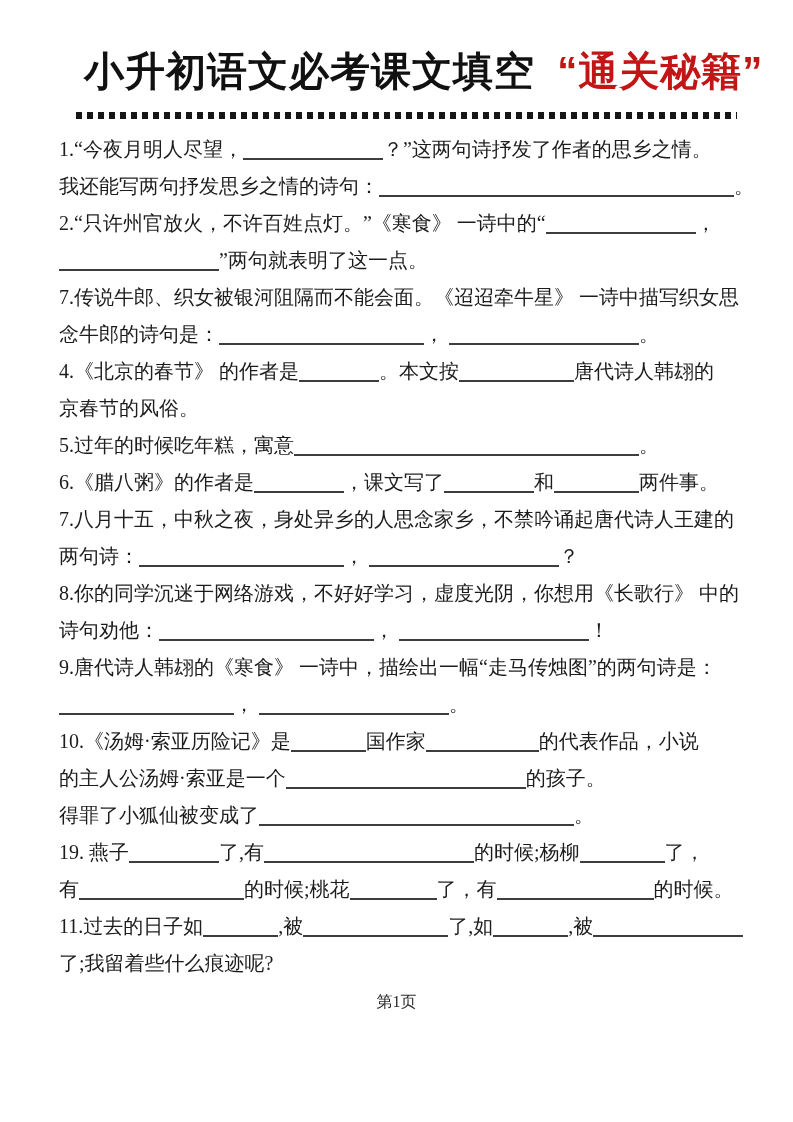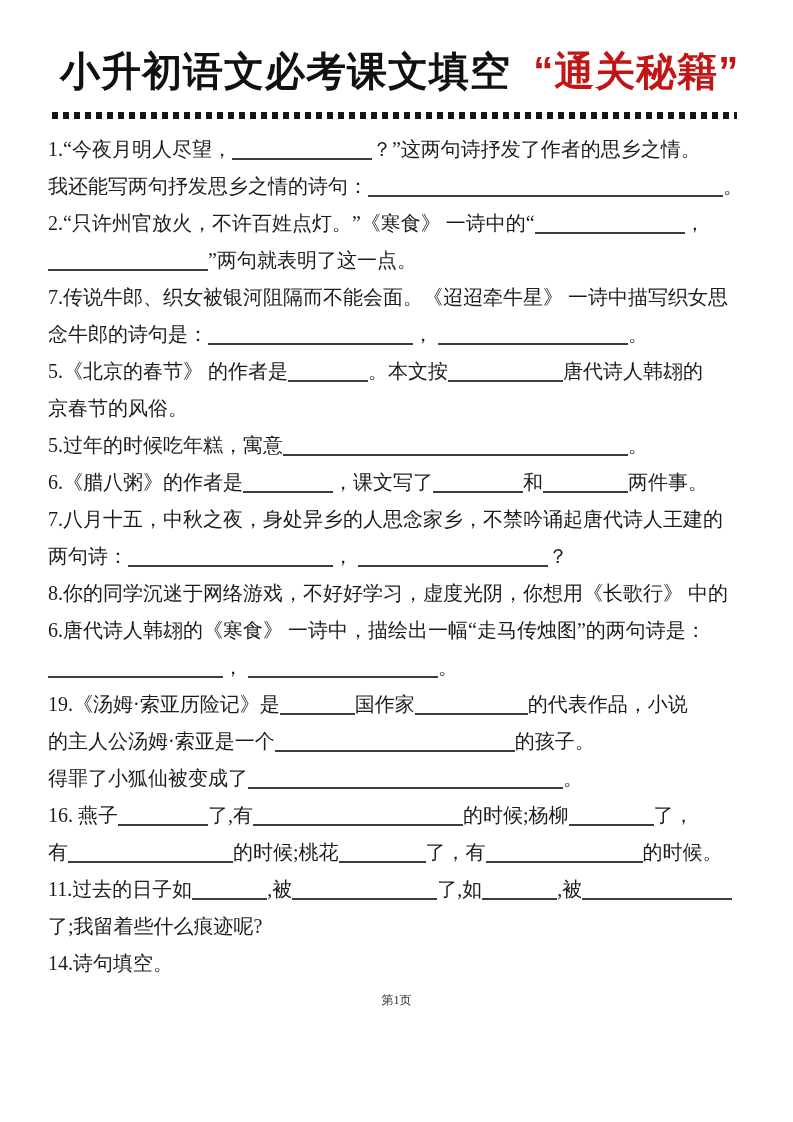--- a/index.html
+++ b/index.html
@@ -10,21 +10,21 @@
   .page {
     position: relative;
     width: 793px;
     height: 1122px;
     background: #ffffff;
     overflow: hidden;
     color: #1c1c1c;
     font-family: "Liberation Serif", serif;
   }
   .header {
-    padding: 46px 46px 0 60px;
+    padding: 46px 46px 0 84px;
   }
   .title {
     margin: 0;
     font-family: "Liberation Sans", sans-serif;
     font-weight: 900;
     font-size: 40px;
     line-height: 50px;
     letter-spacing: 1px;
     white-space: nowrap;
     color: #111111;
@@ -38,34 +38,35 @@
     background: repeating-linear-gradient(to right, #161616 0 6px, transparent 6px 11px);
   }
   .questions {
     padding: 12px 38px 0 48px;
     font-size: 20px;
   }
   .line {
     height: 37px;
     line-height: 37px;
     white-space: nowrap;
+    margin-left: 11px;
   }
   .txt {
     vertical-align: baseline;
   }
   .blank {
     display: inline-block;
     height: 22px;
     border-bottom: 2px solid #3d3d3d;
     vertical-align: -4px;
   }
   .footer {
     margin-top: 10px;
     text-align: center;
-    font-size: 12px;
+    font-size: 16px;
     color: #2b2b2b;
   }
 </style>
 </head>
 <body>
 
 <div class="page">
 
   <div class="header">
     <h1 class="title">
@@ -75,36 +76,36 @@
     <div class="dotted-rule"></div>
   </div>
 
   <div class="questions" id="questions">
       <div class="line"><span class="txt">1.“今夜月明人尽望，</span><span class="blank" style="width: 140px;"></span><span class="txt">？”这两句诗抒发了作者的思乡之情。</span></div>
       <div class="line"><span class="txt">我还能写两句抒发思乡之情的诗句：</span><span class="blank" style="width: 355px;"></span><span class="txt">。</span></div>
       <div class="line"><span class="txt">2.“只许州官放火，不许百姓点灯。”《寒食》 一诗中的“</span><span class="blank" style="width: 150px;"></span><span class="txt">，</span></div>
       <div class="line"><span class="blank" style="width: 160px;"></span><span class="txt">”两句就表明了这一点。</span></div>
       <div class="line"><span class="txt">7.传说牛郎、织女被银河阻隔而不能会面。《迢迢牵牛星》 一诗中描写织女思</span></div>
       <div class="line"><span class="txt">念牛郎的诗句是：</span><span class="blank" style="width: 205px;"></span><span class="txt">， </span><span class="blank" style="width: 190px;"></span><span class="txt">。</span></div>
-      <div class="line"><span class="txt">5.《北京的春节》 的作者是</span><span class="blank" style="width: 80px;"></span><span class="txt">。本文按</span><span class="blank" style="width: 115px;"></span><span class="txt">唐代诗人韩翃的</span></div>
+      <div class="line"><span class="txt">4.《北京的春节》 的作者是</span><span class="blank" style="width: 80px;"></span><span class="txt">。本文按</span><span class="blank" style="width: 115px;"></span><span class="txt">唐代诗人韩翃的</span></div>
       <div class="line"><span class="txt">京春节的风俗。</span></div>
       <div class="line"><span class="txt">5.过年的时候吃年糕，寓意</span><span class="blank" style="width: 345px;"></span><span class="txt">。</span></div>
       <div class="line"><span class="txt">6.《腊八粥》的作者是</span><span class="blank" style="width: 90px;"></span><span class="txt">，课文写了</span><span class="blank" style="width: 90px;"></span><span class="txt">和</span><span class="blank" style="width: 85px;"></span><span class="txt">两件事。</span></div>
       <div class="line"><span class="txt">7.八月十五，中秋之夜，身处异乡的人思念家乡，不禁吟诵起唐代诗人王建的</span></div>
       <div class="line"><span class="txt">两句诗：</span><span class="blank" style="width: 205px;"></span><span class="txt">， </span><span class="blank" style="width: 190px;"></span><span class="txt">？</span></div>
       <div class="line"><span class="txt">8.你的同学沉迷于网络游戏，不好好学习，虚度光阴，你想用《长歌行》 中的</span></div>
-      <div class="line"><span class="txt">6.唐代诗人韩翃的《寒食》 一诗中，描绘出一幅“走马传烛图”的两句诗是：</span></div>
+      <div class="line"><span class="txt">诗句劝他：</span><span class="blank" style="width: 215px;"></span><span class="txt">， </span><span class="blank" style="width: 190px;"></span><span class="txt">！</span></div>
+      <div class="line"><span class="txt">9.唐代诗人韩翃的《寒食》 一诗中，描绘出一幅“走马传烛图”的两句诗是：</span></div>
       <div class="line"><span class="blank" style="width: 175px;"></span><span class="txt">， </span><span class="blank" style="width: 190px;"></span><span class="txt">。</span></div>
-      <div class="line"><span class="txt">19.《汤姆·索亚历险记》是</span><span class="blank" style="width: 75px;"></span><span class="txt">国作家</span><span class="blank" style="width: 113px;"></span><span class="txt">的代表作品，小说</span></div>
+      <div class="line"><span class="txt">10.《汤姆·索亚历险记》是</span><span class="blank" style="width: 75px;"></span><span class="txt">国作家</span><span class="blank" style="width: 113px;"></span><span class="txt">的代表作品，小说</span></div>
       <div class="line"><span class="txt">的主人公汤姆·索亚是一个</span><span class="blank" style="width: 240px;"></span><span class="txt">的孩子。</span></div>
       <div class="line"><span class="txt">得罪了小狐仙被变成了</span><span class="blank" style="width: 315px;"></span><span class="txt">。</span></div>
-      <div class="line"><span class="txt">16. 燕子</span><span class="blank" style="width: 90px;"></span><span class="txt">了,有</span><span class="blank" style="width: 210px;"></span><span class="txt">的时候;杨柳</span><span class="blank" style="width: 85px;"></span><span class="txt">了，</span></div>
+      <div class="line"><span class="txt">19. 燕子</span><span class="blank" style="width: 90px;"></span><span class="txt">了,有</span><span class="blank" style="width: 210px;"></span><span class="txt">的时候;杨柳</span><span class="blank" style="width: 85px;"></span><span class="txt">了，</span></div>
       <div class="line"><span class="txt">有</span><span class="blank" style="width: 165px;"></span><span class="txt">的时候;桃花</span><span class="blank" style="width: 87px;"></span><span class="txt">了，有</span><span class="blank" style="width: 157px;"></span><span class="txt">的时候。</span></div>
       <div class="line"><span class="txt">11.过去的日子如</span><span class="blank" style="width: 75px;"></span><span class="txt">,被</span><span class="blank" style="width: 145px;"></span><span class="txt">了,如</span><span class="blank" style="width: 75px;"></span><span class="txt">,被</span><span class="blank" style="width: 150px;"></span></div>
       <div class="line"><span class="txt">了;我留着些什么痕迹呢?</span></div>
-      <div class="line"><span class="txt">14.诗句填空。</span></div>
     </div>
 
   <div class="footer">
     <span>第1页</span>
   </div>
 
 </div>
 
 </body></html>

